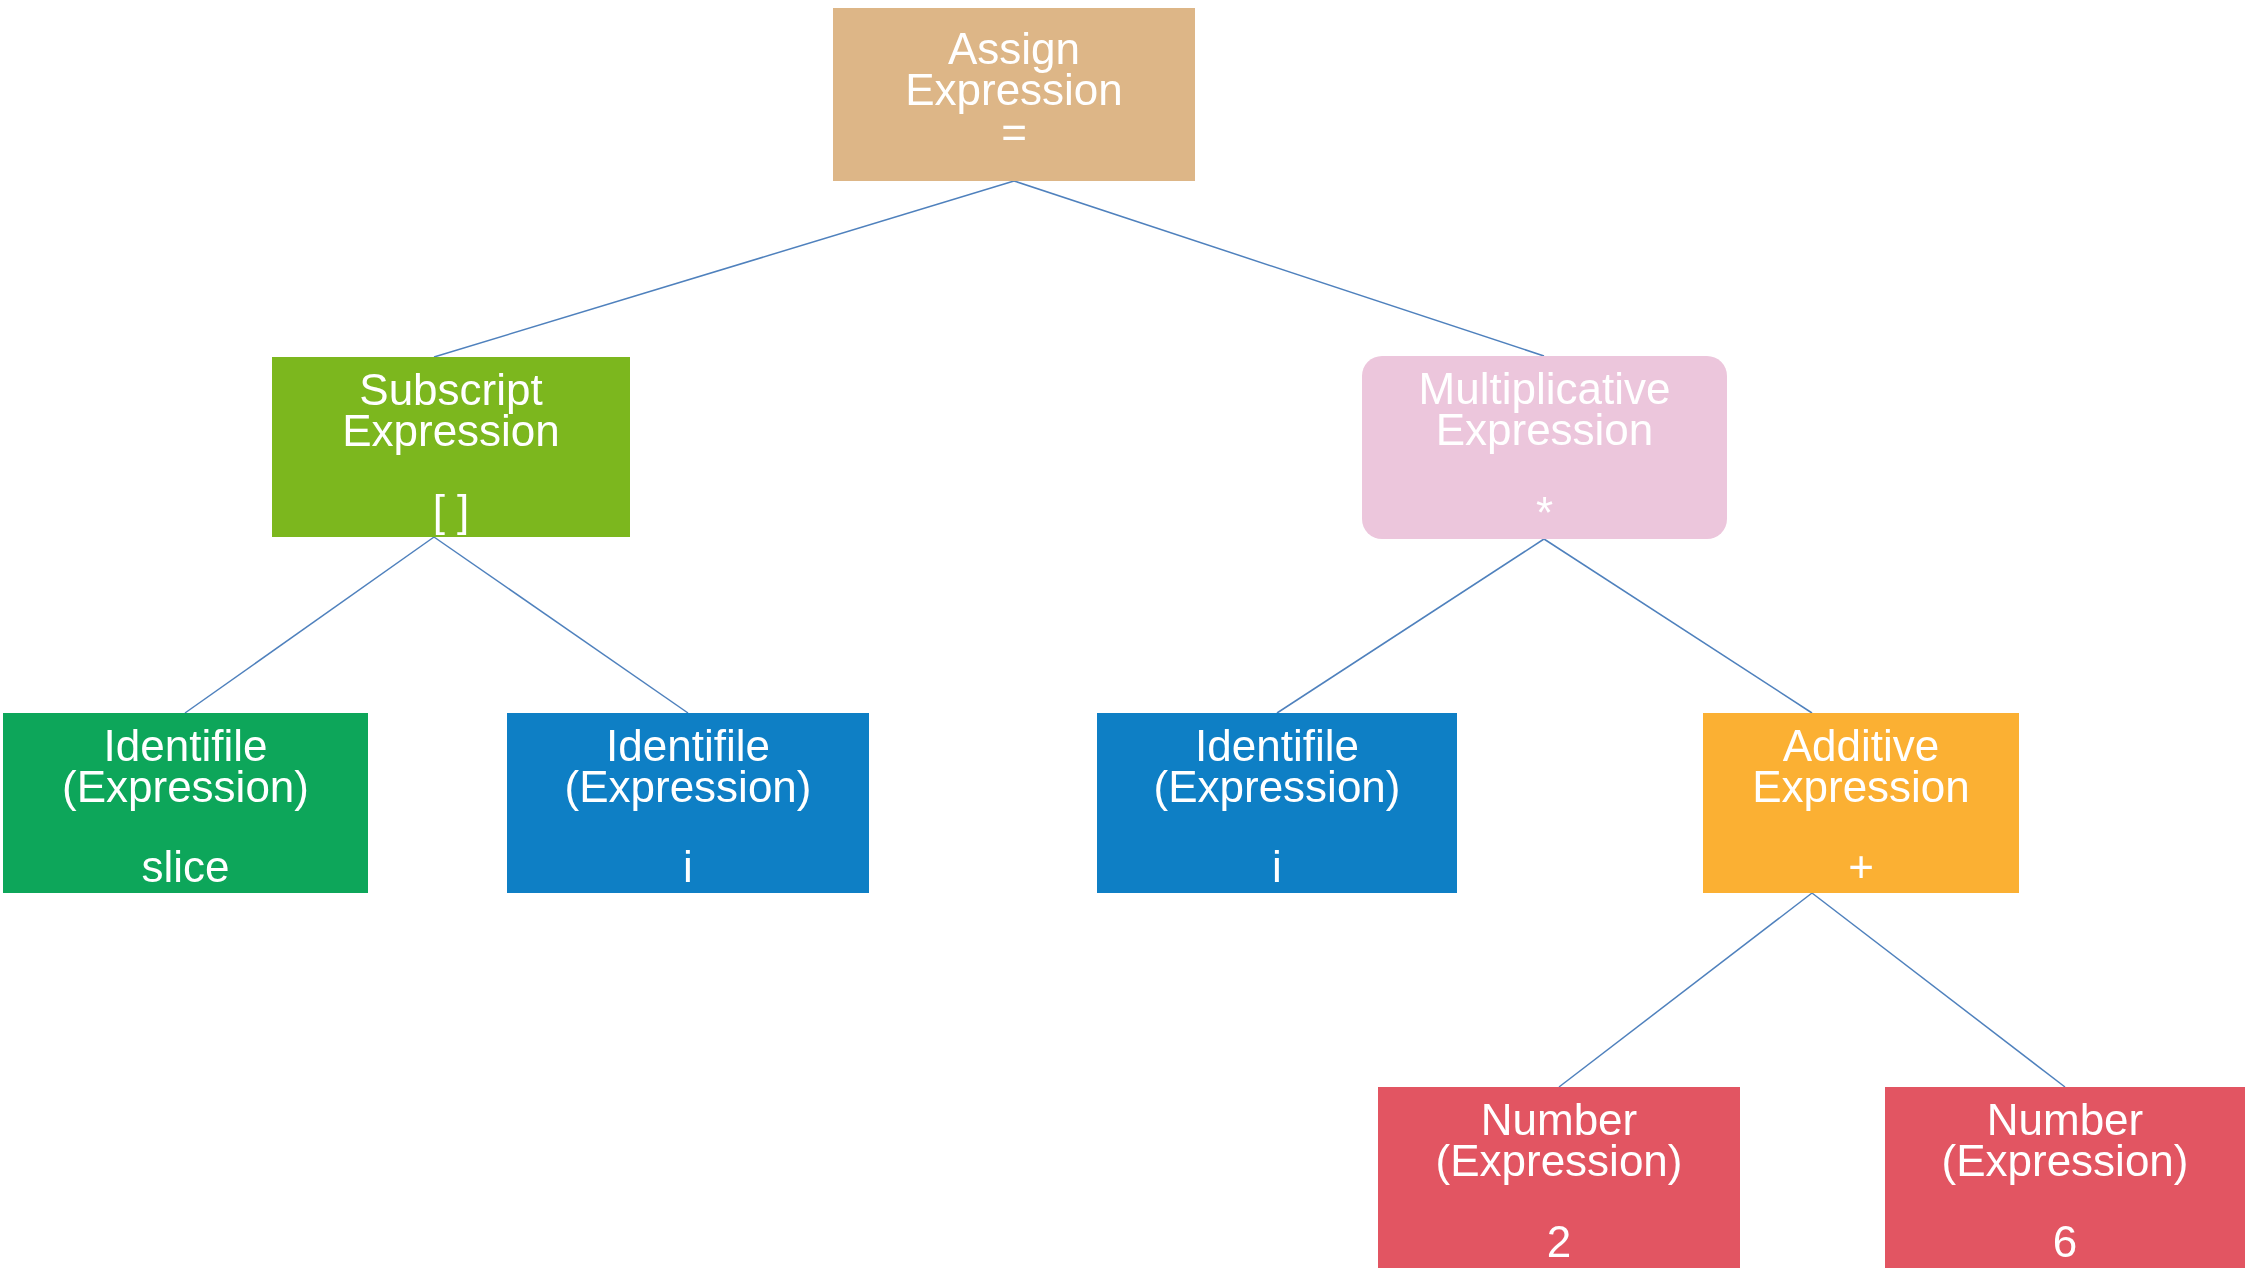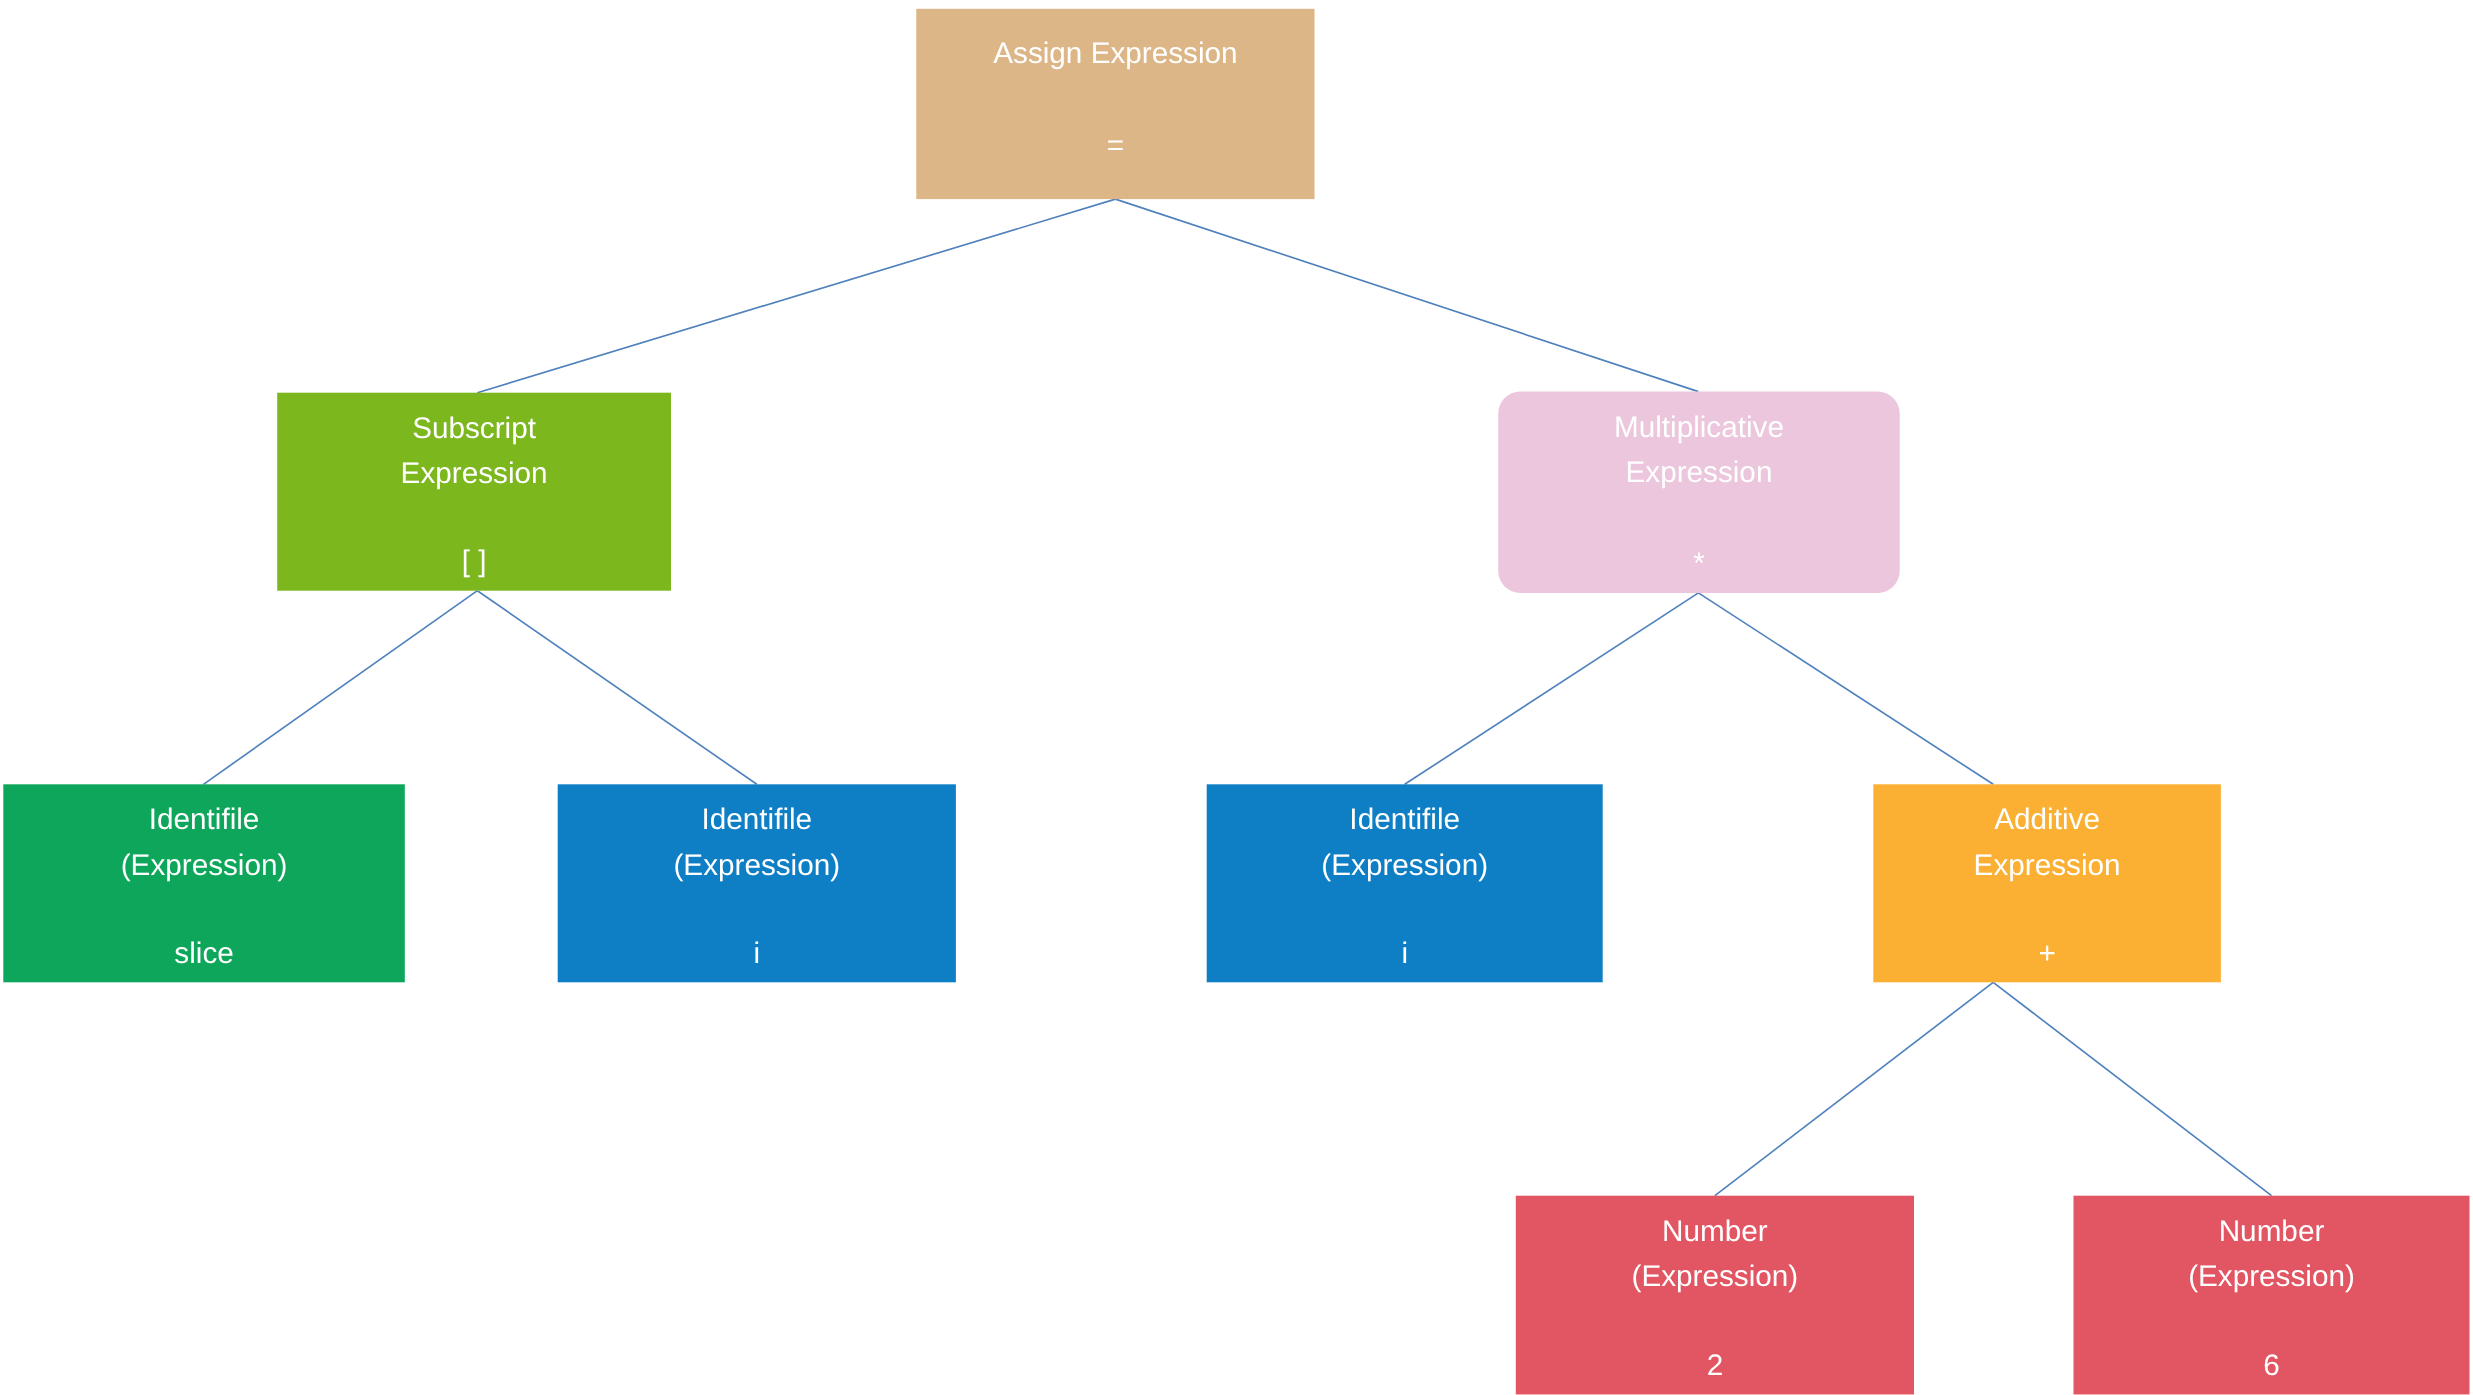--- a/index.html
+++ b/index.html
@@ -25,29 +25,29 @@
   }
   .node {
     position: absolute;
     box-sizing: border-box;
     display: flex;
     flex-direction: column;
     justify-content: space-between;
     align-items: center;
     text-align: center;
     color: #ffffff;
-    font-size: 27px;
+    font-size: 44px;
     line-height: 41px;
     padding: 12px 8px 6px 8px;
   }
   .node .label { white-space: pre-line; }
   .node .value { white-space: pre; }
   
   .n-assign        { left: 833px;  top: 8px;    width: 362px; height: 173px; padding-top: 20px; padding-bottom: 28px; }
-  .n-subscript     { left: 252px;  top: 357px;  width: 358px; height: 180px; }
+  .n-subscript     { left: 272px;  top: 357px;  width: 358px; height: 180px; }
   .n-multiplicative{ left: 1362px; top: 356px;  width: 365px; height: 183px; border-radius: 20px; }
   .n-id-slice      { left: 3px;    top: 713px;  width: 365px; height: 180px; }
   .n-id-i-left     { left: 507px;  top: 713px;  width: 362px; height: 180px; }
   .n-id-i-right    { left: 1097px; top: 713px;  width: 360px; height: 180px; }
   .n-additive      { left: 1703px; top: 713px;  width: 316px; height: 180px; }
   .n-number-2      { left: 1378px; top: 1087px; width: 362px; height: 181px; }
   .n-number-6      { left: 1885px; top: 1087px; width: 360px; height: 181px; }
 </style>
 </head>
 <body>

